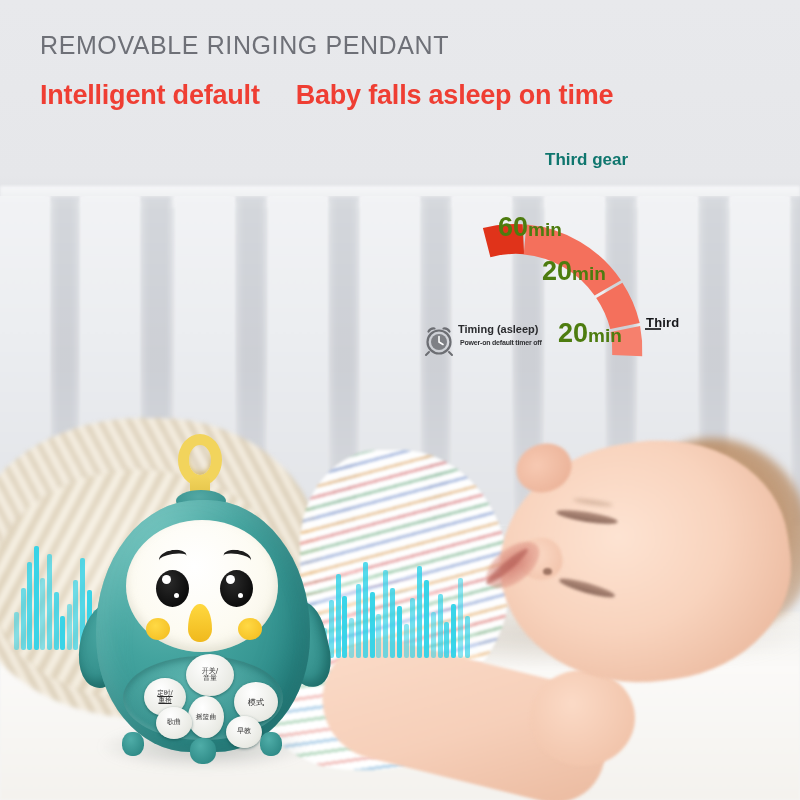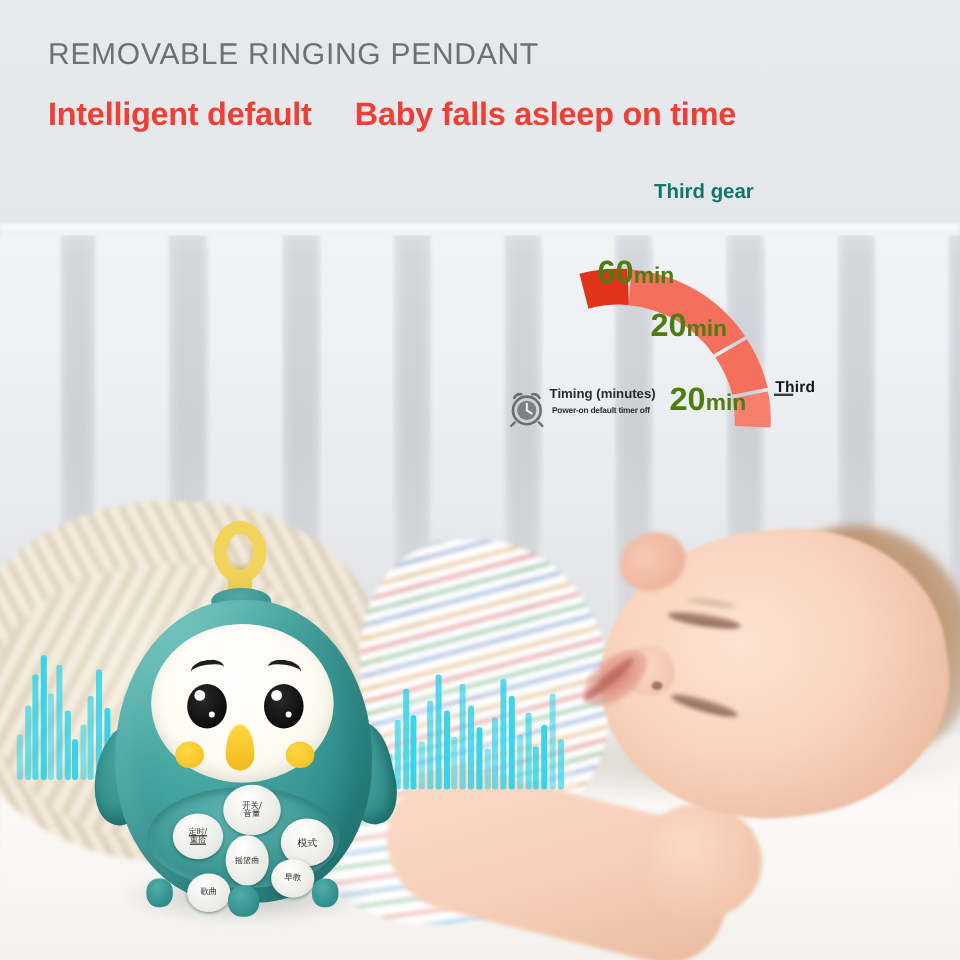--- a/index.html
+++ b/index.html
@@ -429,21 +429,21 @@
         <div class="btn" style="left: 66px; top: 246px; width: 42px; height: 38px; font-size: 6.6px;">
           <span style="white-space: pre-line; text-decoration: underline;">定时/
 重拾</span>
         </div>
         <div class="btn" style="left: 156px; top: 250px; width: 44px; height: 40px; font-size: 8.2px;">
           <span style="white-space: pre-line;">模式</span>
         </div>
         <div class="btn" style="left: 110px; top: 264px; width: 36px; height: 42px; font-size: 6.8px;">
           <span style="white-space: pre-line;">摇篮曲</span>
         </div>
-        <div class="btn" style="left: 78px; top: 296px; width: 36px; height: 32px; font-size: 7px;">
+        <div class="btn" style="left: 78px; top: 275px; width: 36px; height: 32px; font-size: 7px;">
           <span style="white-space: pre-line;">歌曲</span>
         </div>
         <div class="btn" style="left: 148px; top: 284px; width: 36px; height: 32px; font-size: 7px;">
           <span style="white-space: pre-line;">早教</span>
         </div>
       </div>
     <div style="position:absolute;left:44px;top:300px;width:22px;height:24px;border-radius:45%;background:radial-gradient(ellipse at 40% 30%,#4fada8,#25807d);"></div>
     <div style="position:absolute;left:112px;top:306px;width:26px;height:26px;border-radius:45%;background:radial-gradient(ellipse at 40% 30%,#4fada8,#25807d);"></div>
     <div style="position:absolute;left:182px;top:300px;width:22px;height:24px;border-radius:45%;background:radial-gradient(ellipse at 40% 30%,#4fada8,#25807d);"></div>
   </div>
@@ -480,18 +480,18 @@
 
     <div class="timing-wrap">
       <svg class="clock-icon" viewBox="0 0 34 34">
         <circle cx="17" cy="19" r="11.5" fill="none" stroke="#6c6e73" stroke-width="2.2"></circle>
         <circle cx="17" cy="19" r="8" fill="#7e8085"></circle>
         <path d="M17 13.5 L17 19 L21 21.5" stroke="#ffffff" stroke-width="1.6" fill="none" stroke-linecap="round"></path>
         <path d="M6.5 8.5 A 6 6 0 0 1 12.5 5.5" stroke="#6c6e73" stroke-width="2.2" fill="none" stroke-linecap="round"></path>
         <path d="M27.5 8.5 A 6 6 0 0 0 21.5 5.5" stroke="#6c6e73" stroke-width="2.2" fill="none" stroke-linecap="round"></path>
         <path d="M7 29 L4 32 M27 29 L30 32" stroke="#6c6e73" stroke-width="2" stroke-linecap="round"></path>
       </svg>
-      <div class="timing-main">Timing (minutes)</div>
+      <div class="timing-main">Timing (asleep)</div>
       <div class="timing-sub">Power-on default timer off</div>
     </div>
   </div>
 
 </div>
 
 </body></html>

